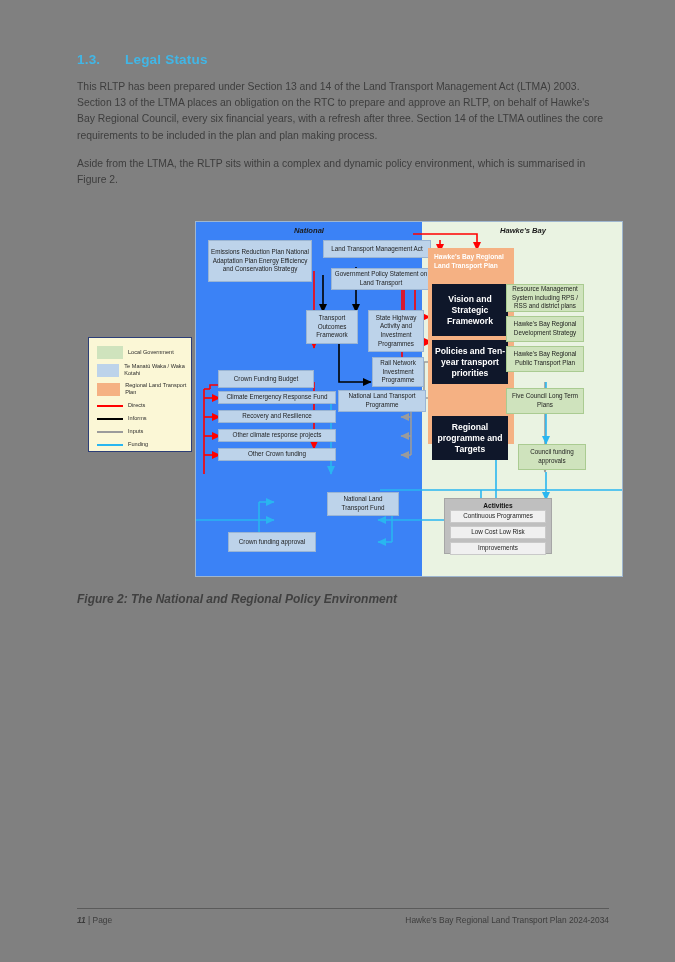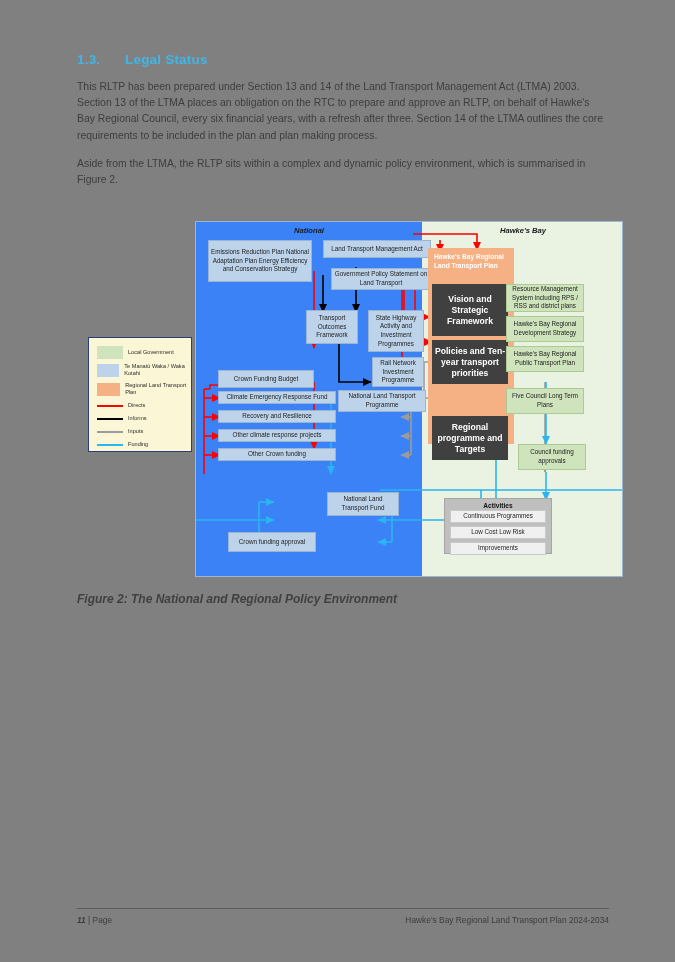--- a/index.html
+++ b/index.html
@@ -51,21 +51,21 @@
     display:flex;align-items:center;justify-content:center;
     text-align:center;line-height:8.6px;
     font-size:6.3px;color:#1d1d1d;
     padding:1px 2px;
   }
   .blue{background:#bdd3ea;border:1px solid #9ab5d4;}
   .green{background:#cfe3bd;border:1px solid #aacb91;}
   .grey{background:#f0f0f0;border:1px solid #c9c9c9;}
   .greybox{background:#bfbfbf;border:1px solid #a6a6a6;}
   .peach{background:#f5b183;}
-  .orange{background:#404040;color:#fff;font-weight:bold;font-size:8.6px;line-height:11px;}
+  .orange{background:#0f172a;color:#fff;font-weight:bold;font-size:8.6px;line-height:11px;}
   .acthdr{
     position:absolute;font-size:6.6px;font-weight:bold;color:#111;
     width:100%;text-align:center;
   }
   svg.arrows{position:absolute;left:0;top:0;width:428px;height:356px;pointer-events:none;}
   
   #legend{
     position:absolute;left:79px;top:337px;width:104px;height:115px;
     background:#fbf7d6;border:1px solid #2c3e78;box-sizing:border-box;
   }

